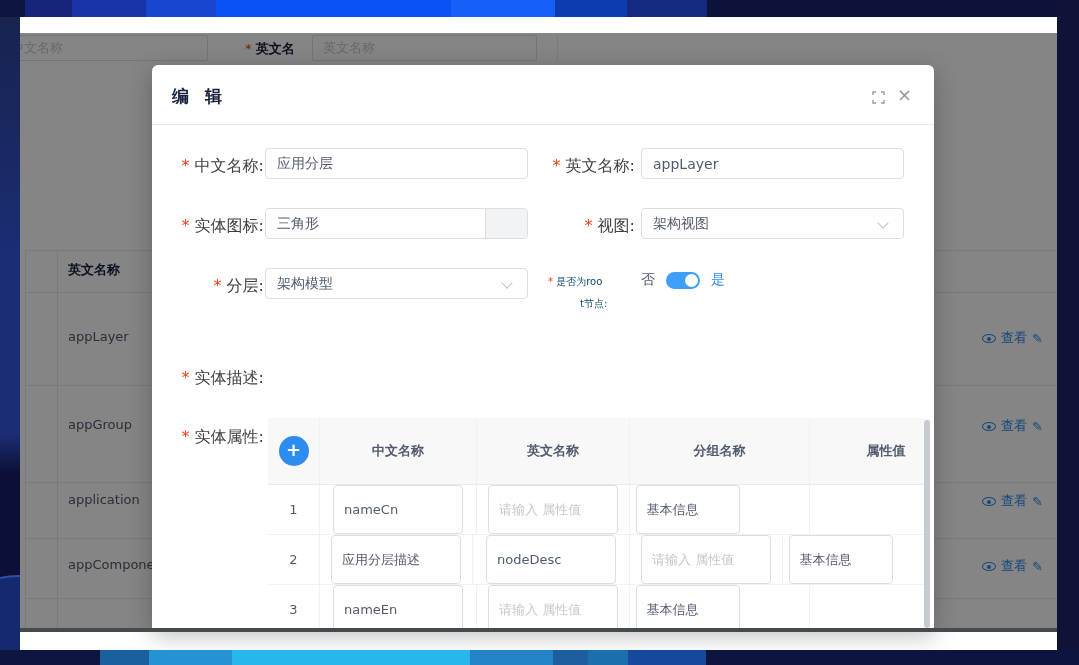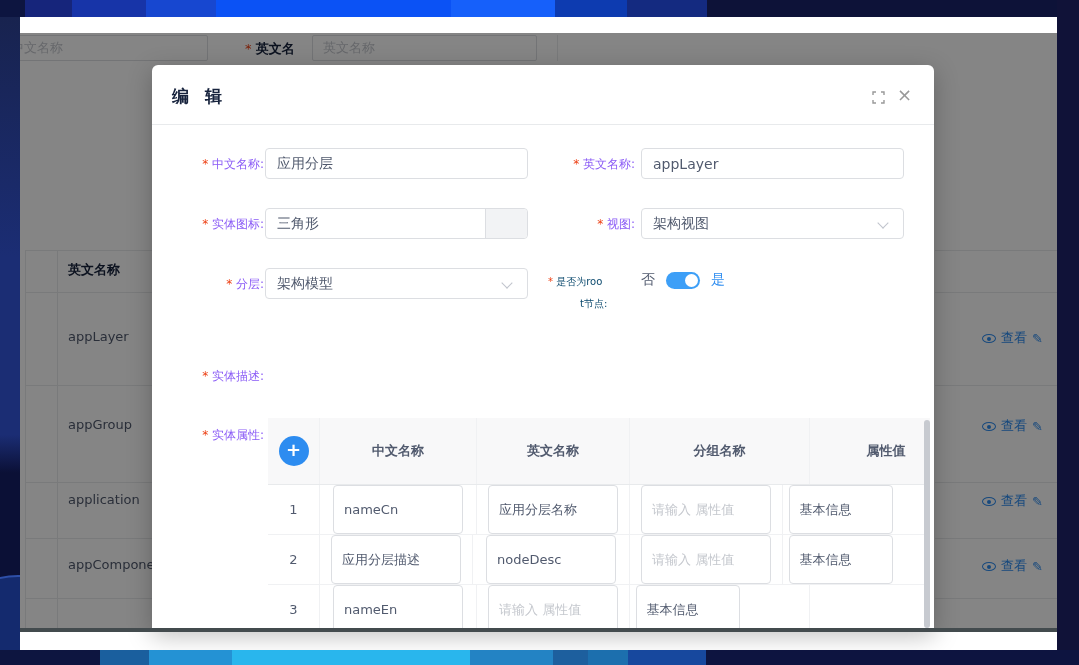--- a/index.html
+++ b/index.html
@@ -54,21 +54,21 @@
   .pencil{font-size:13px;}
 
   
   .modal{position:absolute;left:132px;top:48px;width:782px;height:565px;background:#fff;
     border-radius:6px 6px 0 0;box-shadow:0 6px 24px rgba(0,0,0,.25);z-index:20;overflow:hidden;}
   .m-title{position:absolute;left:20px;top:20px;font-size:17px;font-weight:bold;color:#17233d;letter-spacing:5px;}
   .m-divider{position:absolute;left:0;top:59px;width:782px;height:1px;background:#e8eaec;}
   .m-close{position:absolute;left:745px;top:21px;font-size:18px;color:#999;cursor:pointer;line-height:18px;}
   .m-full{position:absolute;left:720px;top:26px;width:13px;height:13px;cursor:pointer;}
 
-  .m-lbl{position:absolute;width:112px;text-align:right;font-size:12px;color:#8b5cf6;white-space:nowrap;}
+  .m-lbl{position:absolute;width:112px;text-align:right;font-size:16px;color:#404040;white-space:nowrap;}
   .m-in{position:absolute;height:31px;border:1px solid #dcdee2;border-radius:4px;background:#fff;
     font-size:14px;color:#515a6e;padding:0 11px;width:263px;outline:none;}
   .with-suffix{padding-right:46px;}
   .suffix{position:absolute;width:42px;height:29px;background:#f2f3f5;border-left:1px solid #dcdee2;
     border-radius:0 4px 4px 0;}
   .chev{position:absolute;width:8px;height:8px;border-right:1.6px solid #c0c4cc;border-bottom:1.6px solid #c0c4cc;
     transform:rotate(45deg);}
   .root-lbl{position:absolute;left:396px;width:92px;font-size:10px;color:#0c4a6e;line-height:22px;}
   .root-l2{margin-left:32px;}
   .tgl-wrap{position:absolute;left:489px;display:flex;align-items:center;gap:11px;font-size:14px;}
@@ -220,23 +220,20 @@
           <div class="acell c1">中文名称</div>
           <div class="acell c2">英文名称</div>
           <div class="acell c4">分组名称</div>
           <div class="acell c3">属性值</div>
         </div>
         <div class="arow abody">
           <div class="acell c0 num">1</div>
           <div class="acell c1">
               <input class="ain" value="nameCn" style="">
             </div>
-          <div class="acell c2">
-              <input class="ain" value="应用分层名称" style="">
-            </div>
           <div class="acell c3">
               <input class="ain" placeholder="请输入 属性值" style="">
             </div>
           <div class="acell c4">
               <input class="ain" value="基本信息" style="">
             </div>
         </div>
         <div class="arow abody">
           <div class="acell c0 num">2</div>
           <div class="acell c2">

